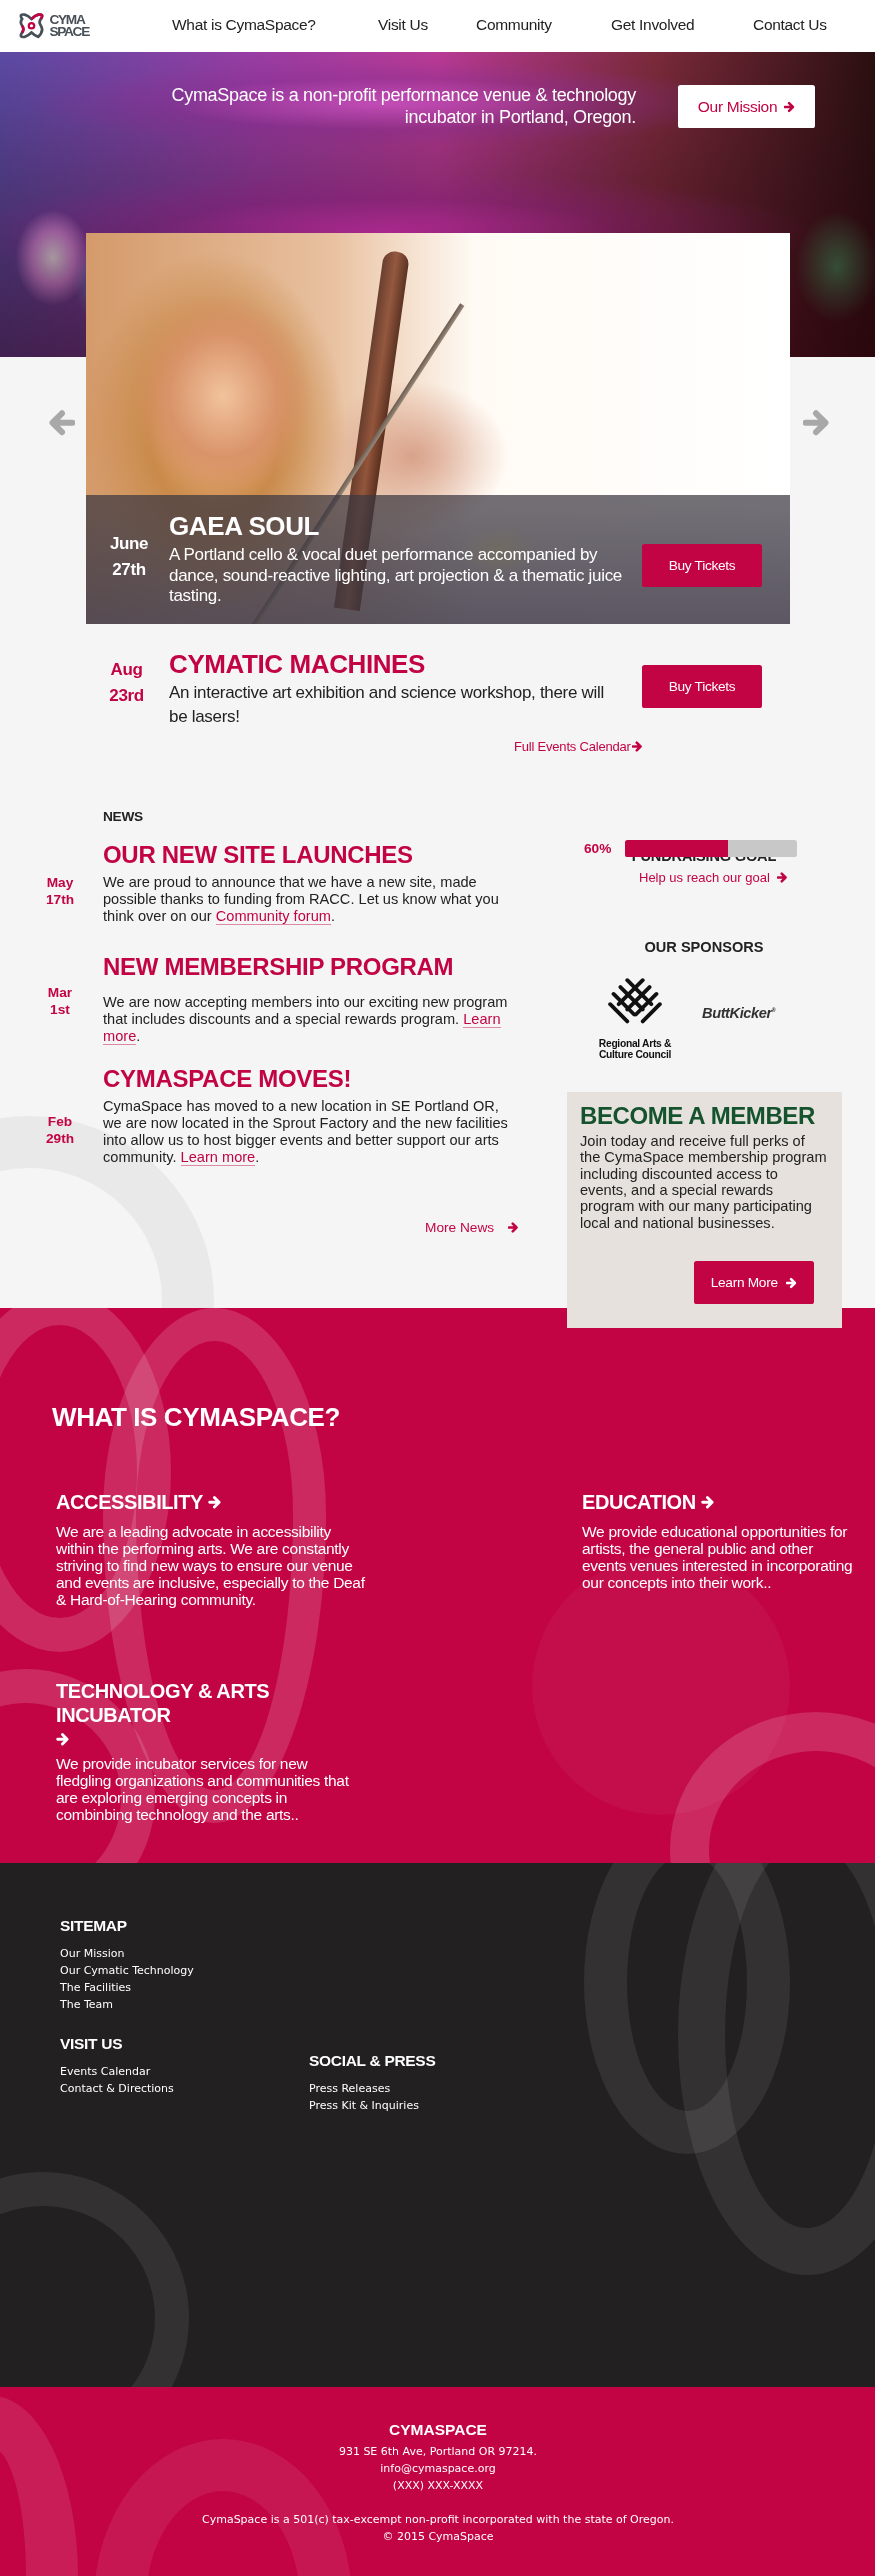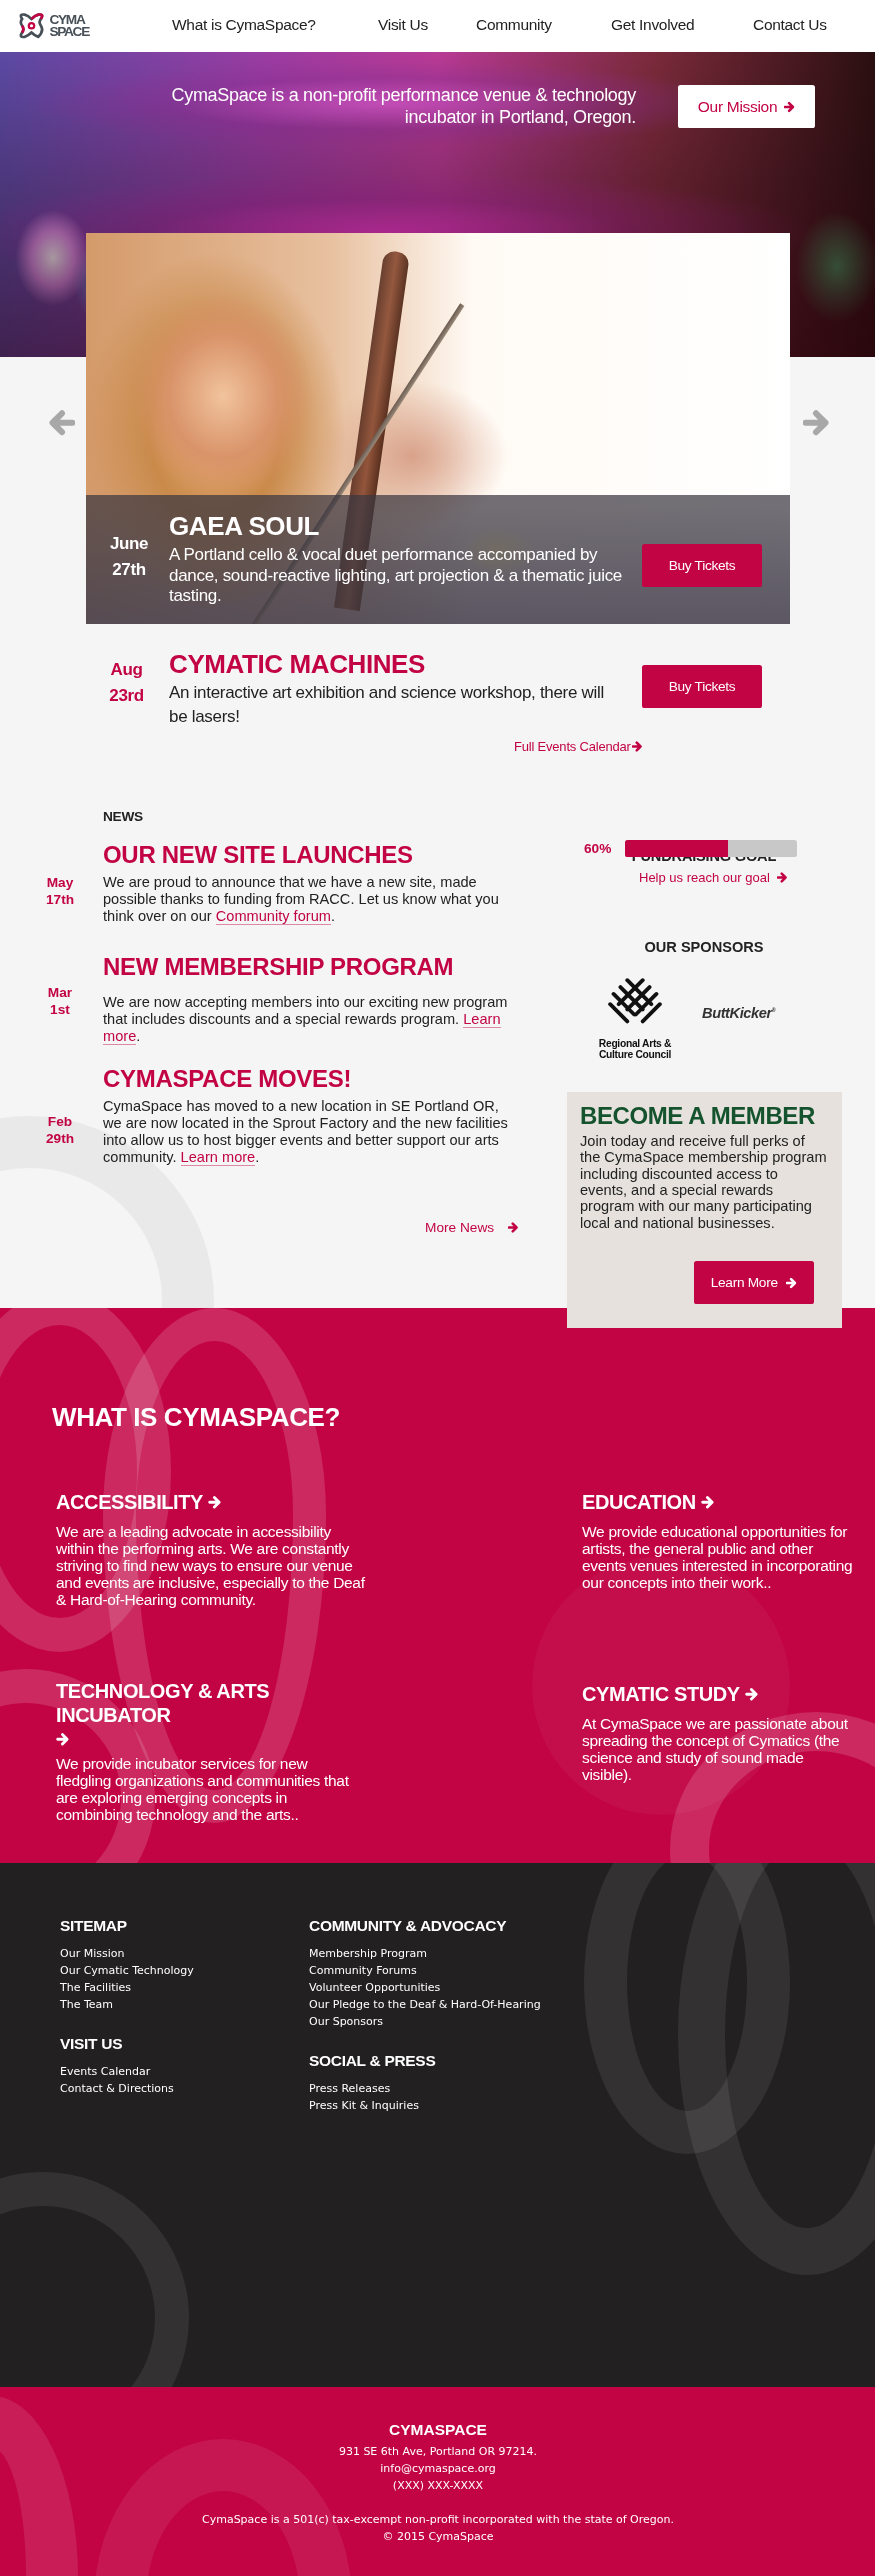--- a/index.html
+++ b/index.html
@@ -313,29 +313,20 @@
   <div class="feat" style="left:56px; top:371px; width:309px;">
     <a class="feat-title" style="width:258px;">
       <span>TECHNOLOGY &amp; ARTS INCUBATOR</span>
       <svg width="13.7" height="14.6" viewBox="0 0 16 17">
           <path d="M2 8.5 H12 M7.5 3 L13 8.5 L7.5 14" stroke="#fff" stroke-width="3.4" fill="none" stroke-linecap="round" stroke-linejoin="round"></path>
         </svg>
     </a>
     <p class="feat-body">We provide incubator services for new fledgling organizations and communities that are exploring emerging concepts in combinbing technology and the arts..</p>
   </div>
 
-  <div class="feat" style="left:582px; top:374px; width:275px;">
-    <a class="feat-title">
-      <span>CYMATIC STUDY</span>
-      <svg width="13.7" height="14.6" viewBox="0 0 16 17">
-          <path d="M2 8.5 H12 M7.5 3 L13 8.5 L7.5 14" stroke="#fff" stroke-width="3.4" fill="none" stroke-linecap="round" stroke-linejoin="round"></path>
-        </svg>
-    </a>
-    <p class="feat-body">At CymaSpace we are passionate about spreading the concept of Cymatics (the science and study of sound made visible).</p>
-  </div>
 </section>
 
 <footer class="dark-footer">
   <div class="dring" style="left:584px; top:-52px; width:206px; height:343px; border-width:43px;"></div>
   <div class="dring" style="left:678px; top:-69px; width:258px; height:481px; border-width:47px;"></div>
   <div class="dring" style="left:-103px; top:309px; width:292px; height:292px; border-width:34px;"></div>
 
   <div class="fcol" style="left:60px; top:54px;">
     <h4 class="fhead">SITEMAP</h4>
     <a class="flink">Our Mission</a>
@@ -343,28 +334,20 @@
     <a class="flink">The Facilities</a>
     <a class="flink">The Team</a>
   </div>
 
   <div class="fcol" style="left:60px; top:172px;">
     <h4 class="fhead">VISIT US</h4>
     <a class="flink">Events Calendar</a>
     <a class="flink">Contact &amp; Directions</a>
   </div>
 
-  <div class="fcol" style="left:309px; top:54px;">
-    <h4 class="fhead">COMMUNITY &amp; ADVOCACY</h4>
-    <a class="flink">Membership Program</a>
-    <a class="flink">Community Forums</a>
-    <a class="flink">Volunteer Opportunities</a>
-    <a class="flink">Our Pledge to the Deaf &amp; Hard-Of-Hearing</a>
-    <a class="flink">Our Sponsors</a>
-  </div>
 
   <div class="fcol" style="left:309px; top:189px;">
     <h4 class="fhead">SOCIAL &amp; PRESS</h4>
     <a class="flink">Press Releases</a>
     <a class="flink">Press Kit &amp; Inquiries</a>
   </div>
 </footer>
 
 <section class="bottom">
   <div class="ring" style="left:-94px; top:8.6px; width:172px; height:361px; border-width:52px; border-color:rgba(255,255,255,0.1);"></div>

